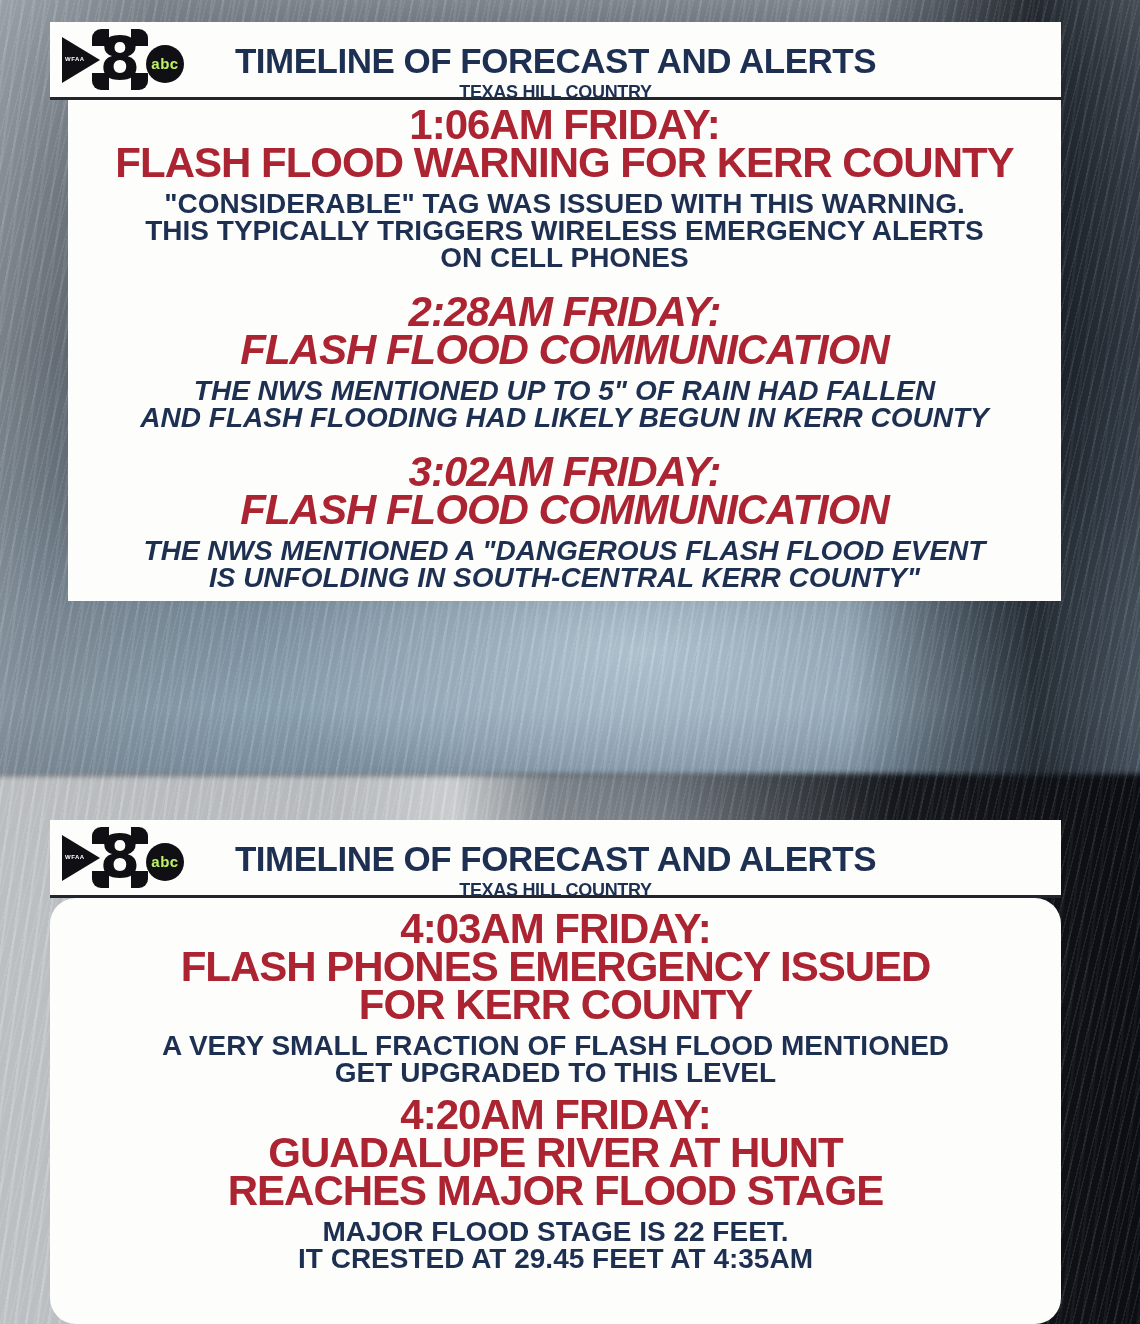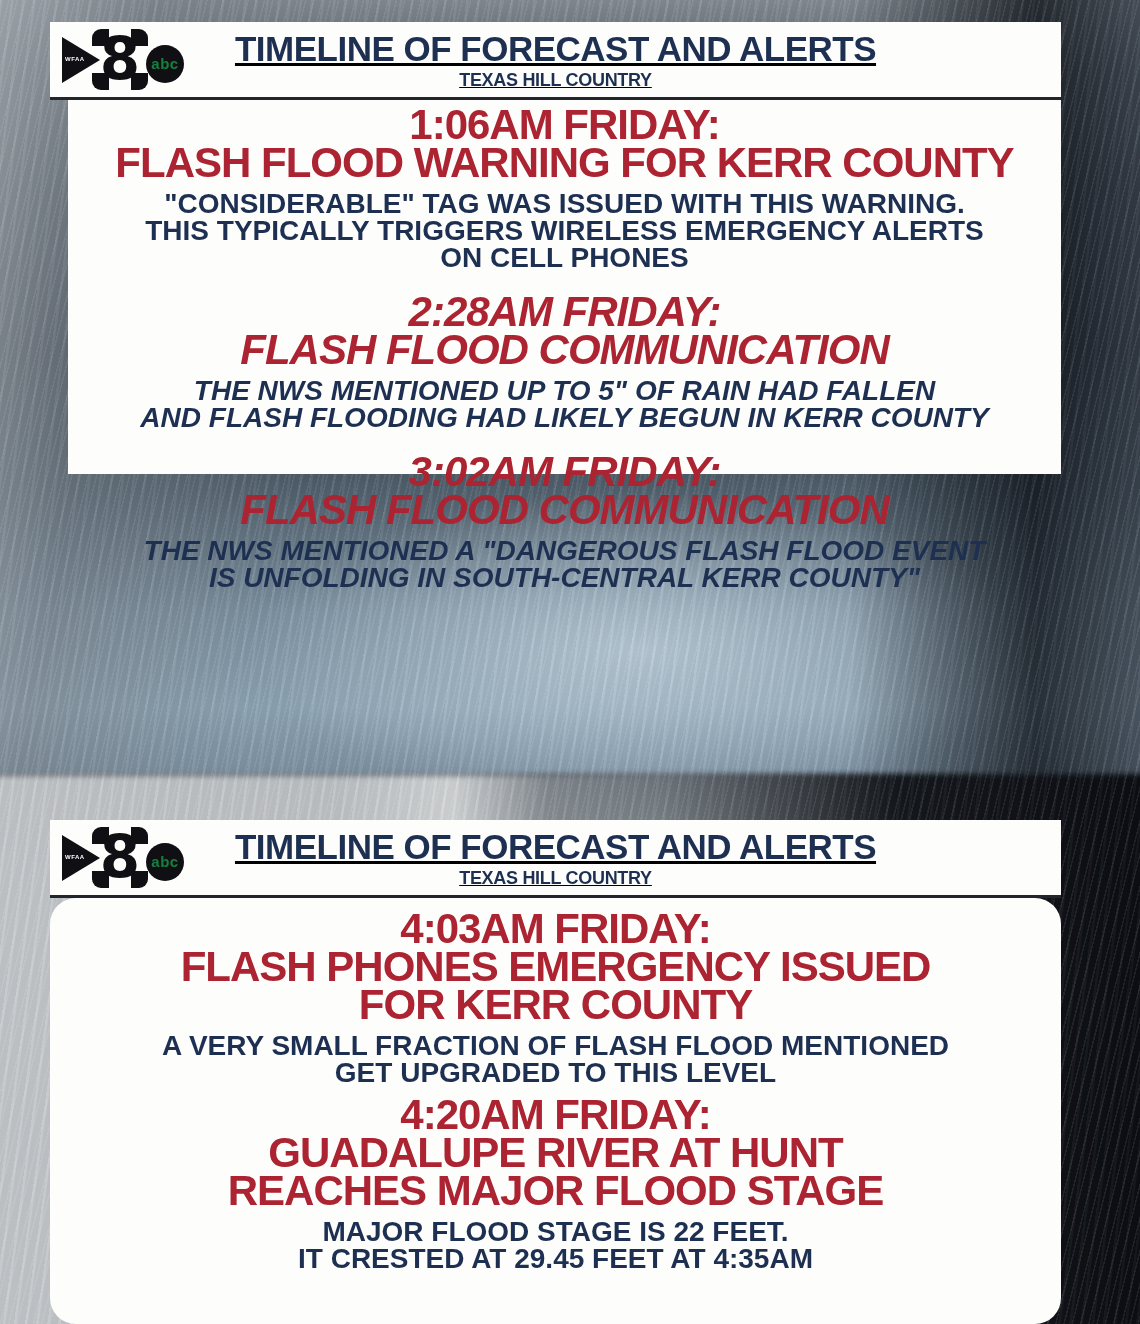--- a/index.html
+++ b/index.html
@@ -45,24 +45,24 @@
     pointer-events:none;
   }
 
   
   .panel{position:absolute;left:50px;width:1011px;}
   #panel1{top:22px;}
   #panel2{top:820px;}
   .panel-header{position:relative;background:var(--panel);height:75px;}
   .panel-divider{height:3px;background:var(--divider);}
   .panel-body{background:var(--panel);padding-top:6px;}
-  #panel1 .panel-body{height:374px;margin-left:18px;}
+  #panel1 .panel-body{height:501px;margin-left:18px;}
   #panel2 .panel-body{height:426px;padding-top:12px;border-radius:26px;}
 
-  .titles{text-align:center;padding-top:8px;text-decoration:underline;}
+  .titles{text-align:center;padding-top:20px;}
   .title{
     font-weight:700;font-size:35px;line-height:37px;
     letter-spacing:-.5px;color:var(--navy);
   }
   .subtitle{
     font-weight:700;font-size:18px;line-height:26px;
     letter-spacing:-.3px;color:var(--navy);
   }
 
   
@@ -96,21 +96,21 @@
   .c.tr{right:0;top:1px;border-top-right-radius:9px;}
   .c.bl{left:0;bottom:1px;border-bottom-left-radius:9px;}
   .c.br{right:0;bottom:1px;border-bottom-right-radius:9px;}
   .eight{
     position:absolute;inset:0;text-align:center;color:#101014;
     font-family:"DejaVu Sans",sans-serif;font-weight:900;
     font-size:58px;line-height:62px;
   }
   .logo-abc{
     position:absolute;left:84px;top:17px;width:38px;height:38px;z-index:4;
-    border-radius:50%;background:#101014;color:#15803d;text-align:center;
+    border-radius:50%;background:#101014;color:#bef264;text-align:center;
     font-weight:700;font-size:15px;line-height:38px;letter-spacing:.5px;
   }
 </style>
 </head>
 <body>
 
 <div class="screen">
 
   <div class="bg bg-top"></div>
   <div class="bg bg-bottom"></div>

